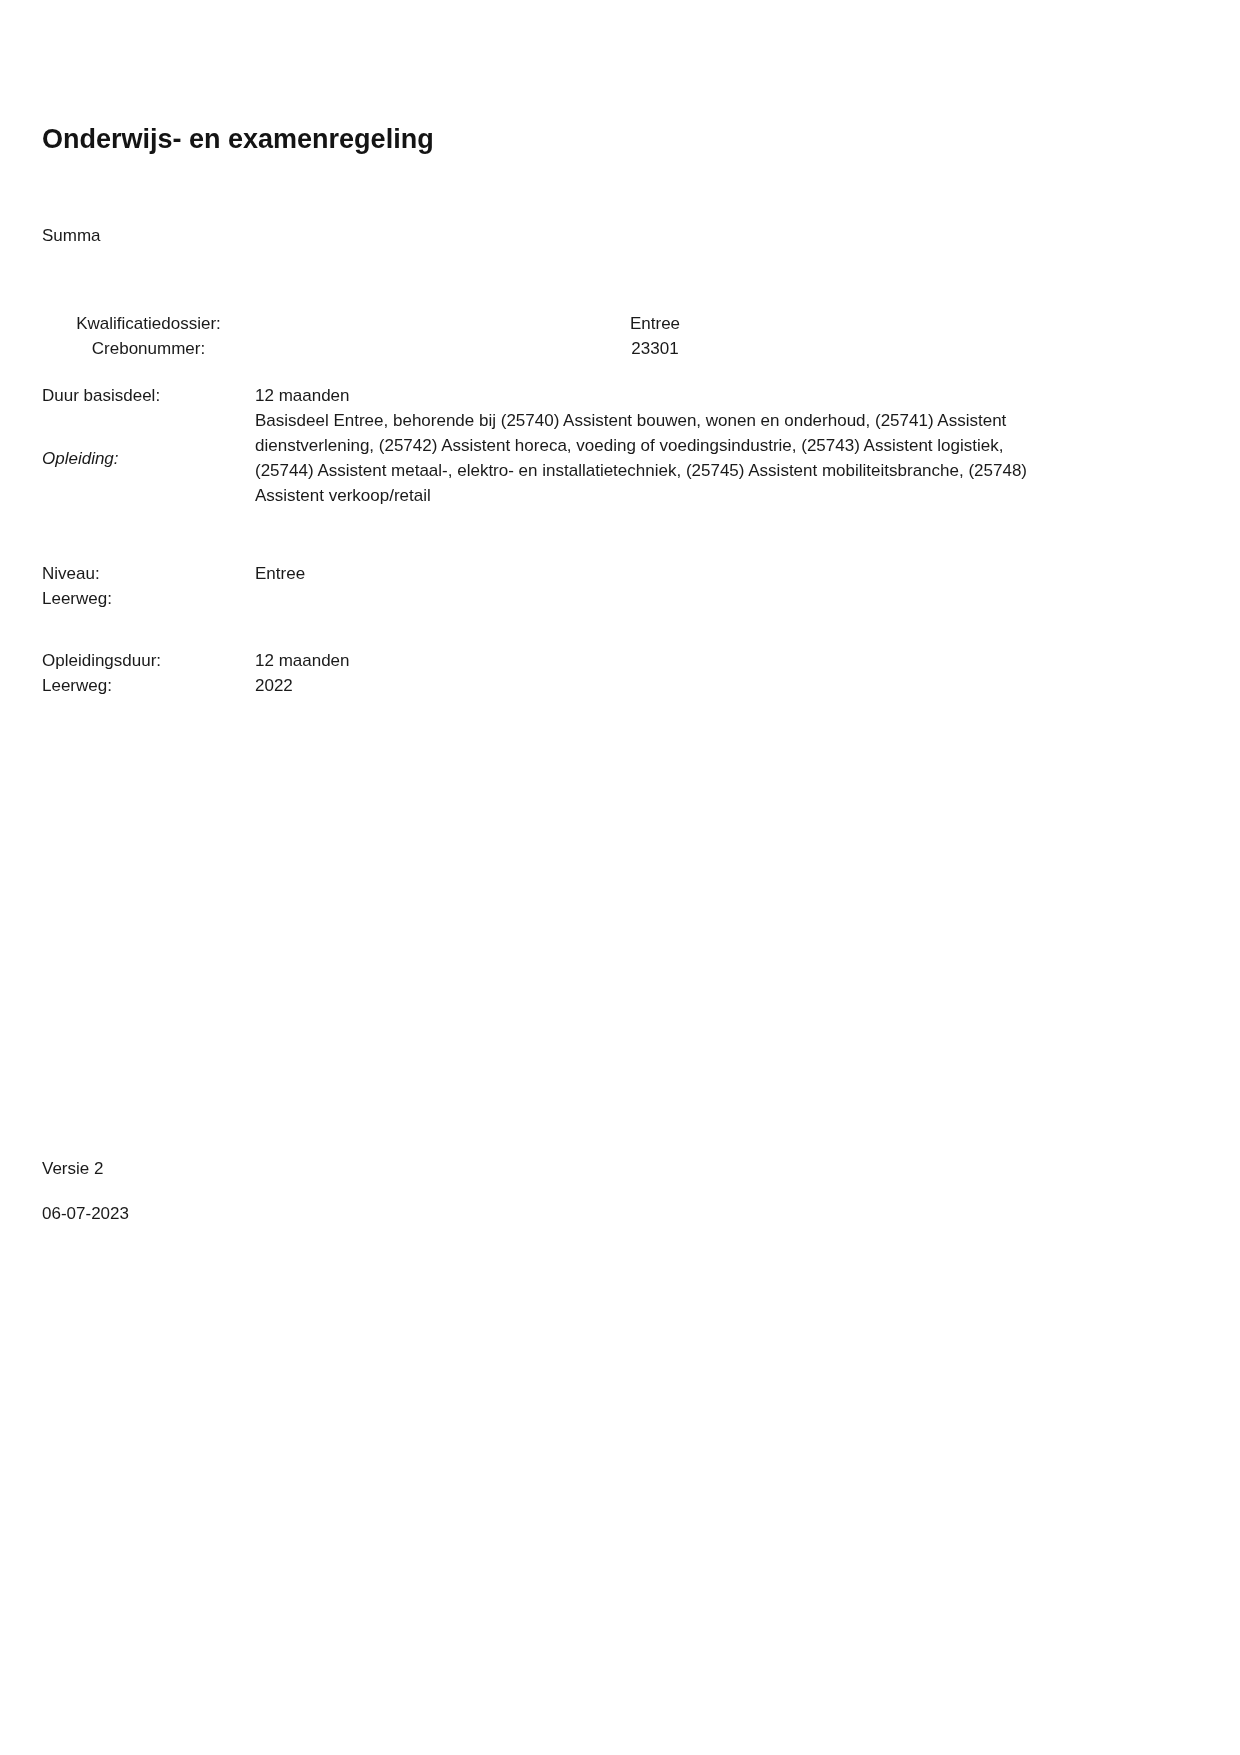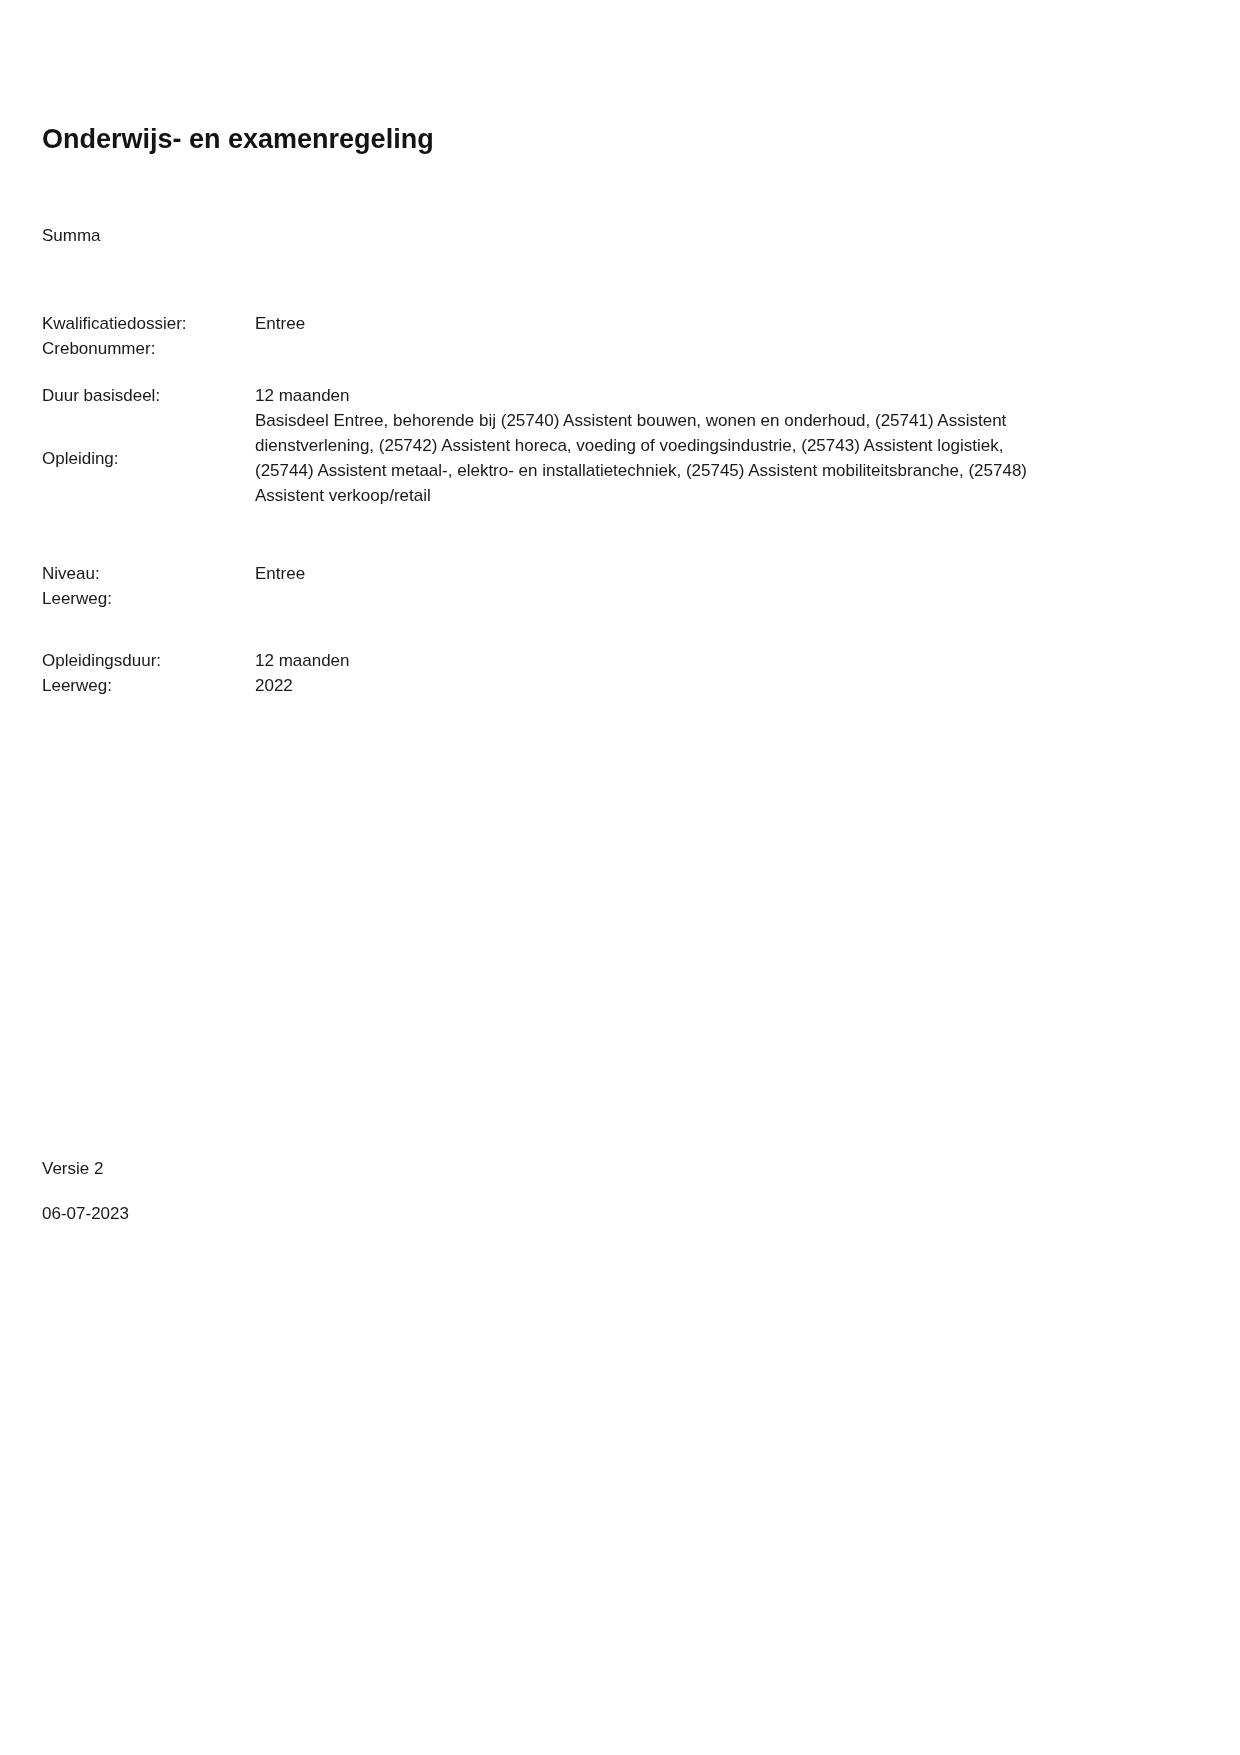--- a/index.html
+++ b/index.html
@@ -32,22 +32,22 @@
   .info-grid {
     position: absolute;
     left: 42px;
     display: grid;
     grid-template-columns: 213px 800px;
     font-size: 17px;
     line-height: 25px;
   }
   .info-grid .lbl { grid-column: 1; }
   .info-grid .val { grid-column: 2; }
-  .lbl.center { align-self: center; }
-  .grid-a { top: 311px; }
+  .lbl.center { align-self: center; font-style: italic; }
+  .grid-a { top: 311px; text-align: center; }
   .grid-b { top: 383px; }
   .grid-c { top: 561px; }
   .grid-d { top: 648px; }
   .footer-version {
     position: absolute;
     left: 42px;
     top: 1156px;
     font-size: 17px;
     line-height: 25px;
   }
@@ -65,20 +65,21 @@
 <div class="page">
 
   <h1 class="doc-title">Onderwijs- en examenregeling</h1>
 
   <div class="doc-subtitle">Summa</div>
 
   <div class="info-grid grid-a">
     <div class="lbl">Kwalificatiedossier:</div>
     <div class="val">Entree</div>
     <div class="lbl">Crebonummer:</div>
+    <div class="val">23301</div>
   </div>
 
   <div class="info-grid grid-b">
     <div class="lbl">Duur basisdeel:</div>
     <div class="val">12 maanden</div>
     <div class="lbl center">Opleiding:</div>
     <div class="val">Basisdeel Entree, behorende bij (25740) Assistent bouwen, wonen en onderhoud, (25741) Assistent dienstverlening, (25742) Assistent horeca, voeding of voedingsindustrie, (25743) Assistent logistiek, (25744) Assistent metaal-, elektro- en installatietechniek, (25745) Assistent mobiliteitsbranche, (25748) Assistent verkoop/retail</div>
   </div>
 
   <div class="info-grid grid-c">

